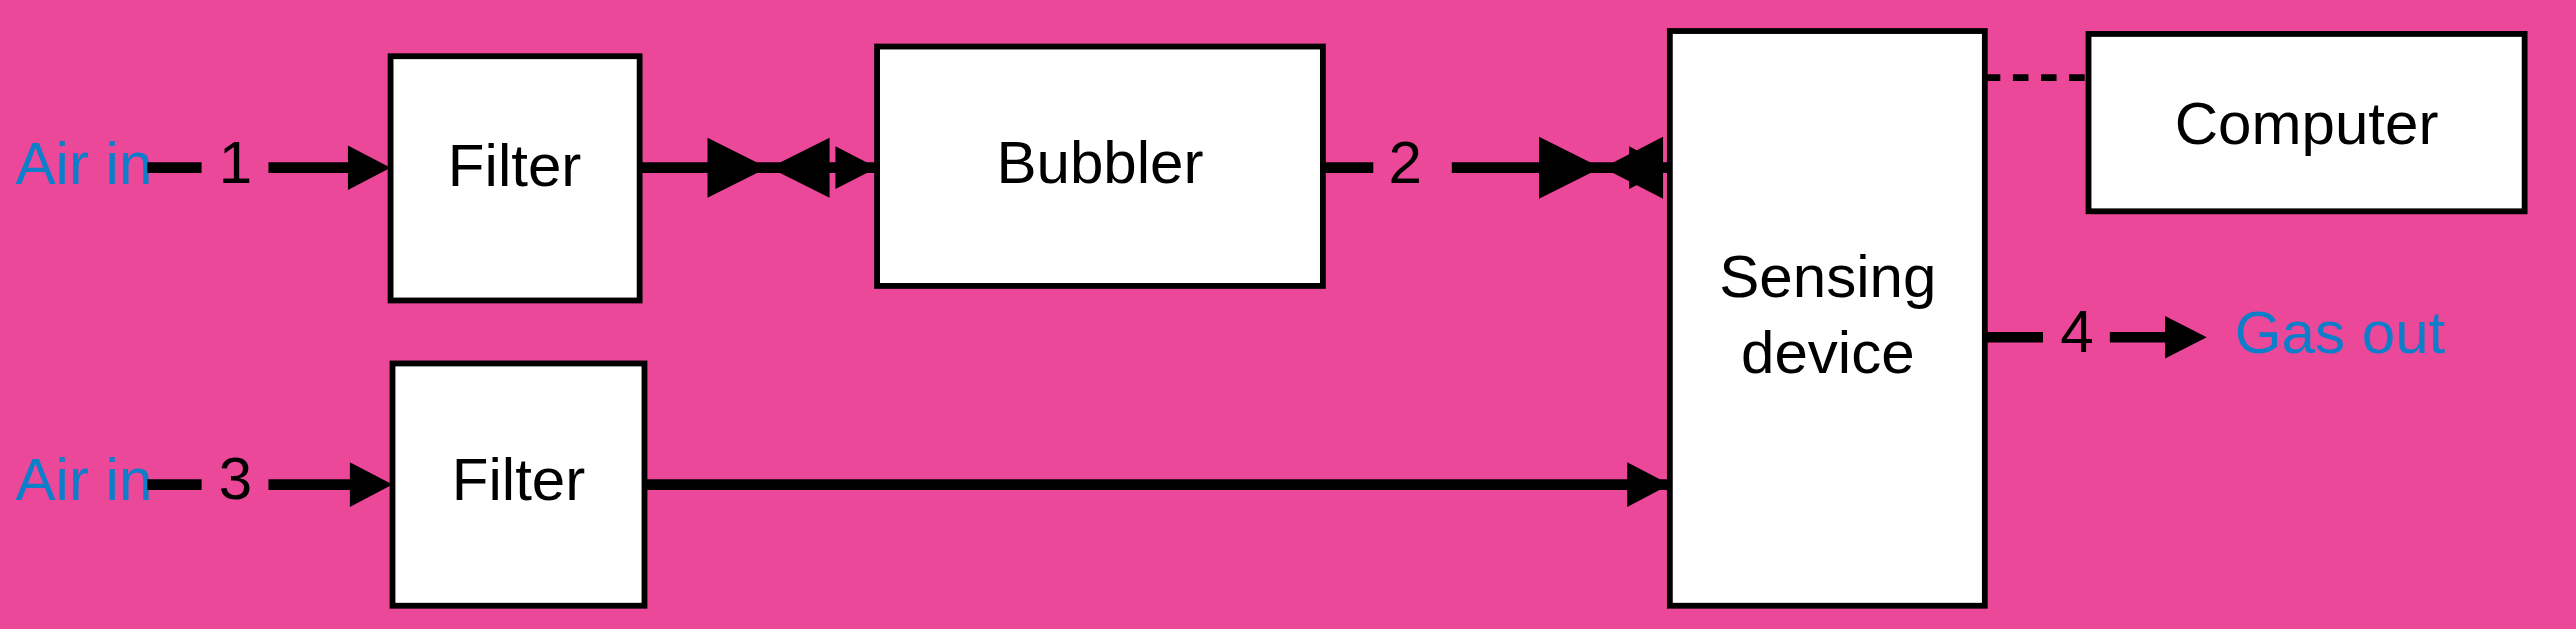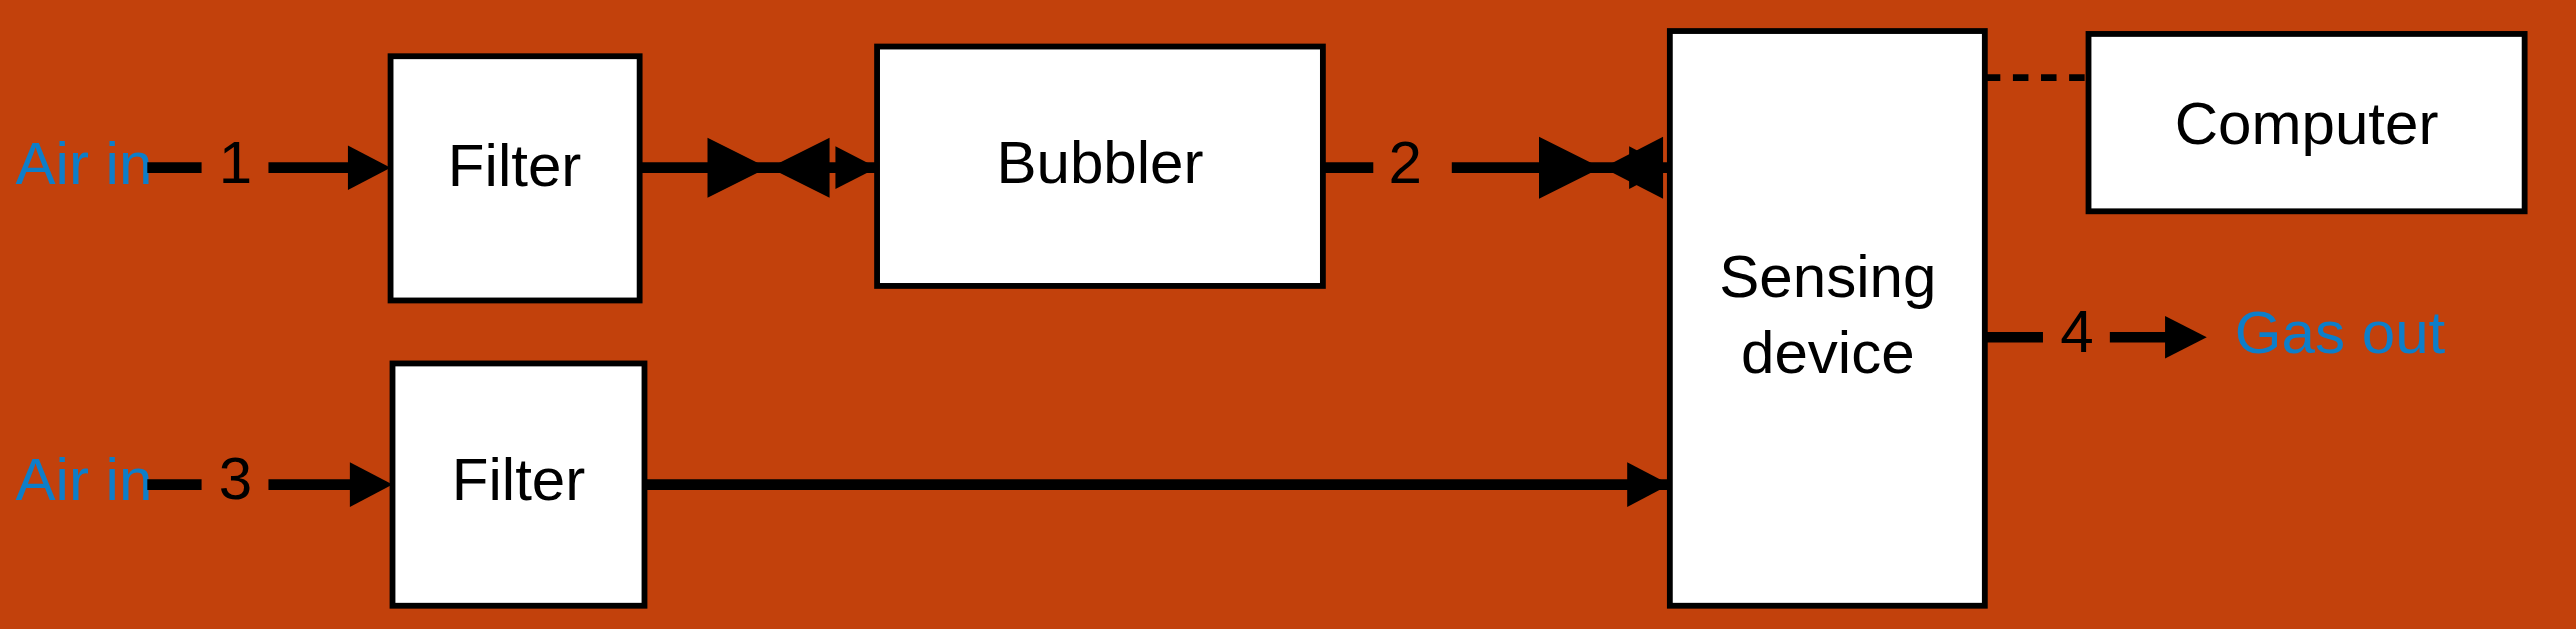--- a/index.html
+++ b/index.html
@@ -10,21 +10,21 @@
   body {
     width: 2576px;
     height: 630px;
     overflow: hidden;
     font-family: "Liberation Sans", sans-serif;
   }
   #diagram-root {
     position: relative;
     width: 2576px;
     height: 630px;
-    background: #c2410c;
+    background: #ec4899;
   }
   svg.canvas {
     position: absolute;
     top: 0;
     left: 0;
     width: 2576px;
     height: 630px;
     display: block;
   }
   .box-rect {

